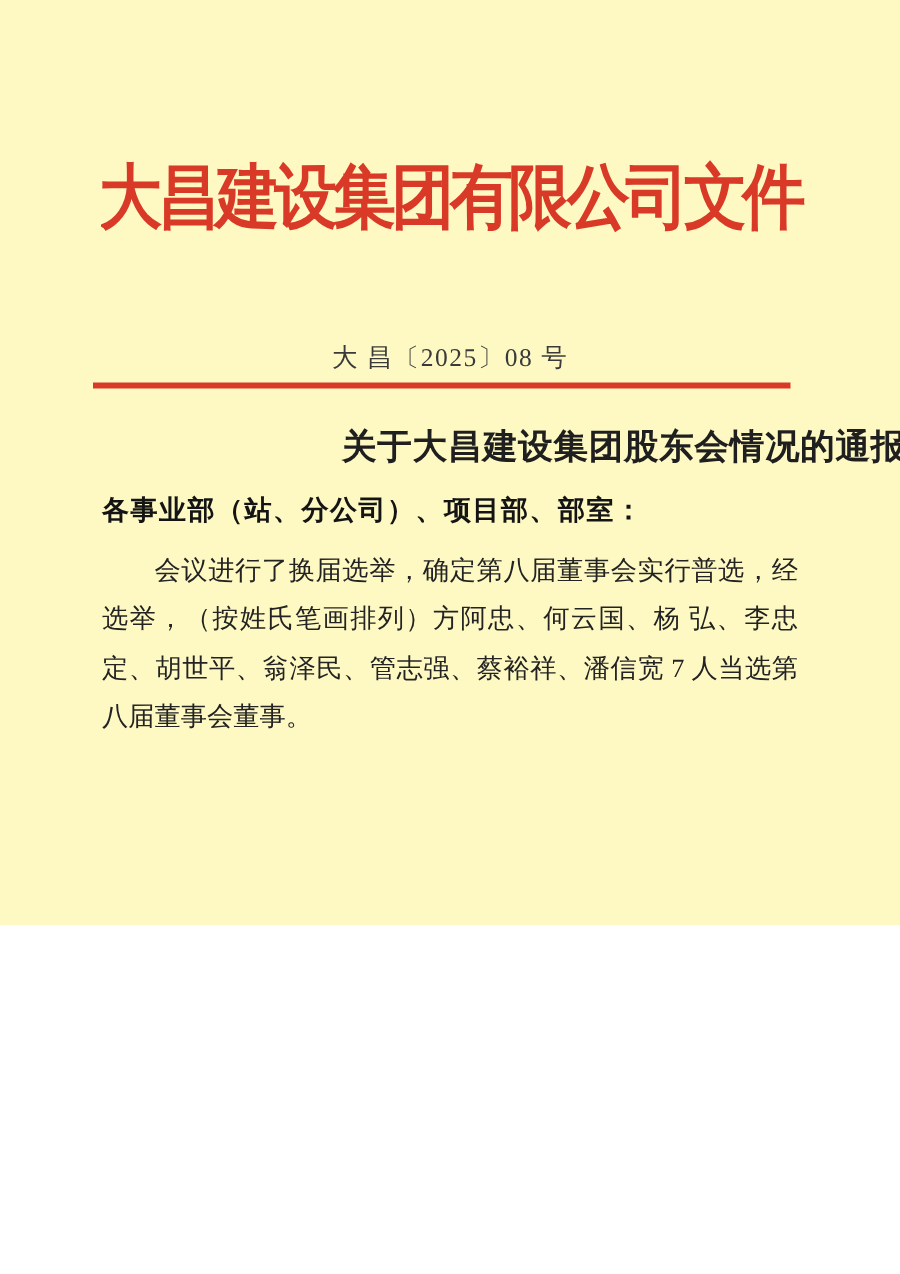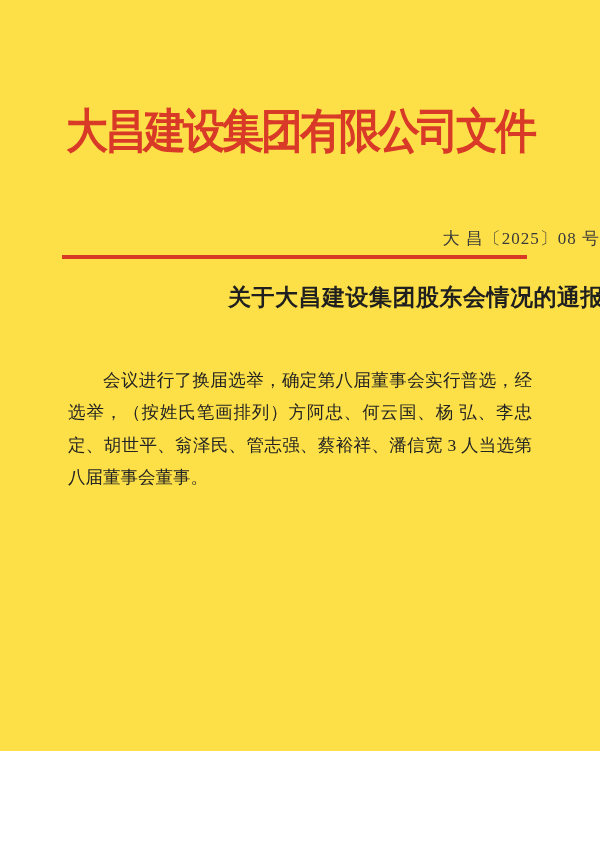--- a/index.html
+++ b/index.html
@@ -3,22 +3,22 @@
 <meta charset="utf-8">
 <style>
   html, body {
     margin: 0;
     padding: 0;
     background: #ffffff;
   }
   .page {
     position: relative;
     width: 600px;
-    height: 751px;
-    background: #fde047;
+    height: 617px;
+    background: #fef9c3;
     overflow: hidden;
     font-family: "Liberation Serif", "DejaVu Serif", serif;
   }
   .letterhead {
     position: absolute;
     top: 100px;
     left: 0;
     width: 600px;
     text-align: center;
     font-size: 42px;
@@ -27,21 +27,21 @@
     letter-spacing: -3px;
     transform: scaleY(1.12);
     transform-origin: center top;
     white-space: nowrap;
   }
   .doc-number {
     position: absolute;
     top: 227px;
     left: 0;
     width: 600px;
-    text-align: right;
+    text-align: center;
     font-size: 17px;
     color: #3a3a3a;
     letter-spacing: 1px;
     white-space: nowrap;
   }
   .red-divider {
     position: absolute;
     top: 255px;
     left: 62px;
     width: 465px;
@@ -109,22 +109,23 @@
 <div class="page">
 
   <div class="letterhead">大昌建设集团有限公司文件</div>
 
   <div class="doc-number">大 昌〔2025〕08 号</div>
 
   <div class="red-divider"></div>
 
   <h1 class="doc-title">关于大昌建设集团股东会情况的通报</h1>
 
+  <div class="salutation">各事业部（站、分公司）、项目部、部室：</div>
 
   <div class="body-text">
-    <p>会议进行了换届选举，确定第八届董事会实行普选，经选举，（按姓氏笔画排列）方阿忠、何云国、杨 弘、李忠定、胡世平、翁泽民、管志强、蔡裕祥、潘信宽 3 人当选第八届董事会董事。</p>
+    <p>会议进行了换届选举，确定第八届董事会实行普选，经选举，（按姓氏笔画排列）方阿忠、何云国、杨 弘、李忠定、胡世平、翁泽民、管志强、蔡裕祥、潘信宽 7 人当选第八届董事会董事。</p>
   </div>
 
   <div class="page-number">1</div>
 
   <div class="bottom-edge"></div>
 
 </div>
 
 </body></html>

